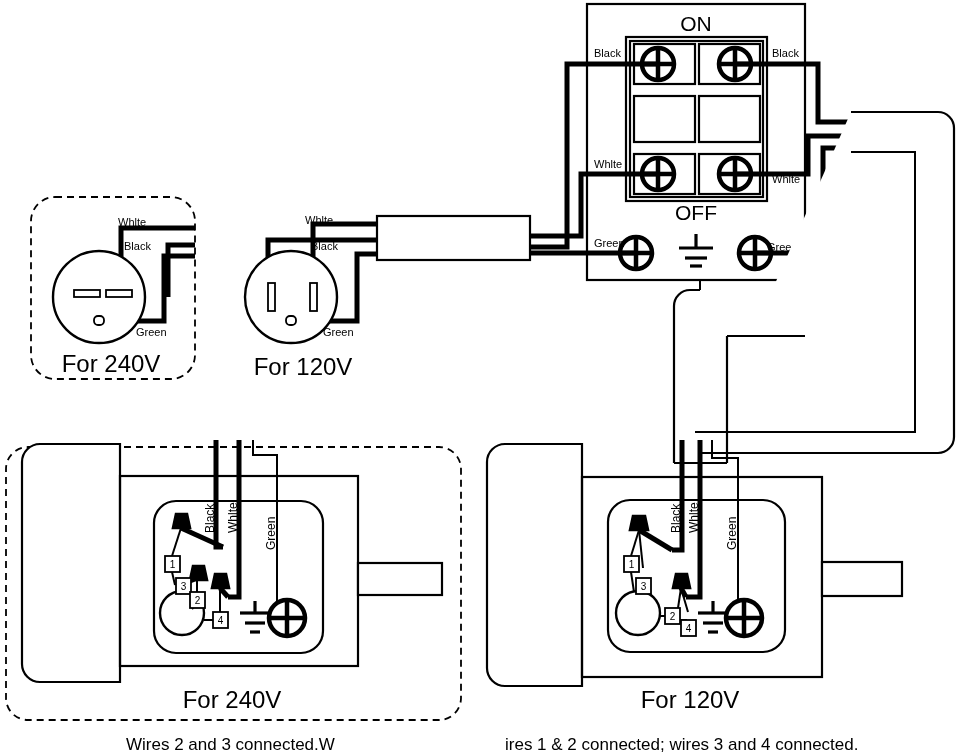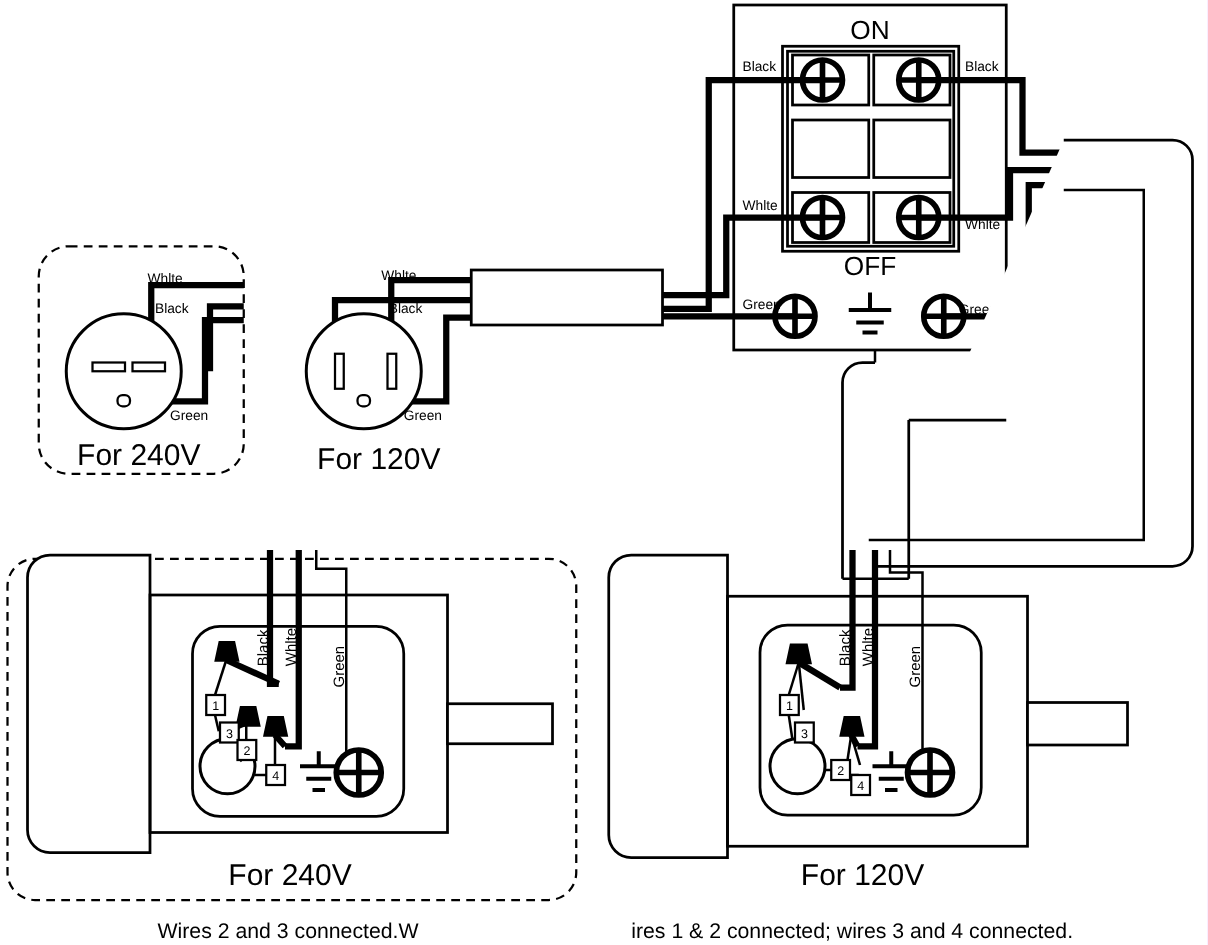--- a/index.html
+++ b/index.html
@@ -10,21 +10,21 @@
   body {
     width: 966px;
     height: 756px;
     font-family: "Liberation Sans", sans-serif;
     overflow: hidden;
   }
   #diagram-root {
     position: relative;
     width: 966px;
     height: 756px;
-    background: #f0abfc;
+    background: #f97316;
   }
   svg#wiring-svg {
     display: block;
     width: 966px;
     height: 756px;
   }
   .wire-thick { stroke: #000; stroke-width: 5; fill: none; stroke-linecap: butt; stroke-linejoin: miter; }
   .wire-thin  { stroke: #000; stroke-width: 2; fill: none; stroke-linecap: butt; stroke-linejoin: miter; }
   .outline    { stroke: #000; stroke-width: 2.2; fill: #ffffff; }
   .outline-nofill { stroke: #000; stroke-width: 2.2; fill: none; }

